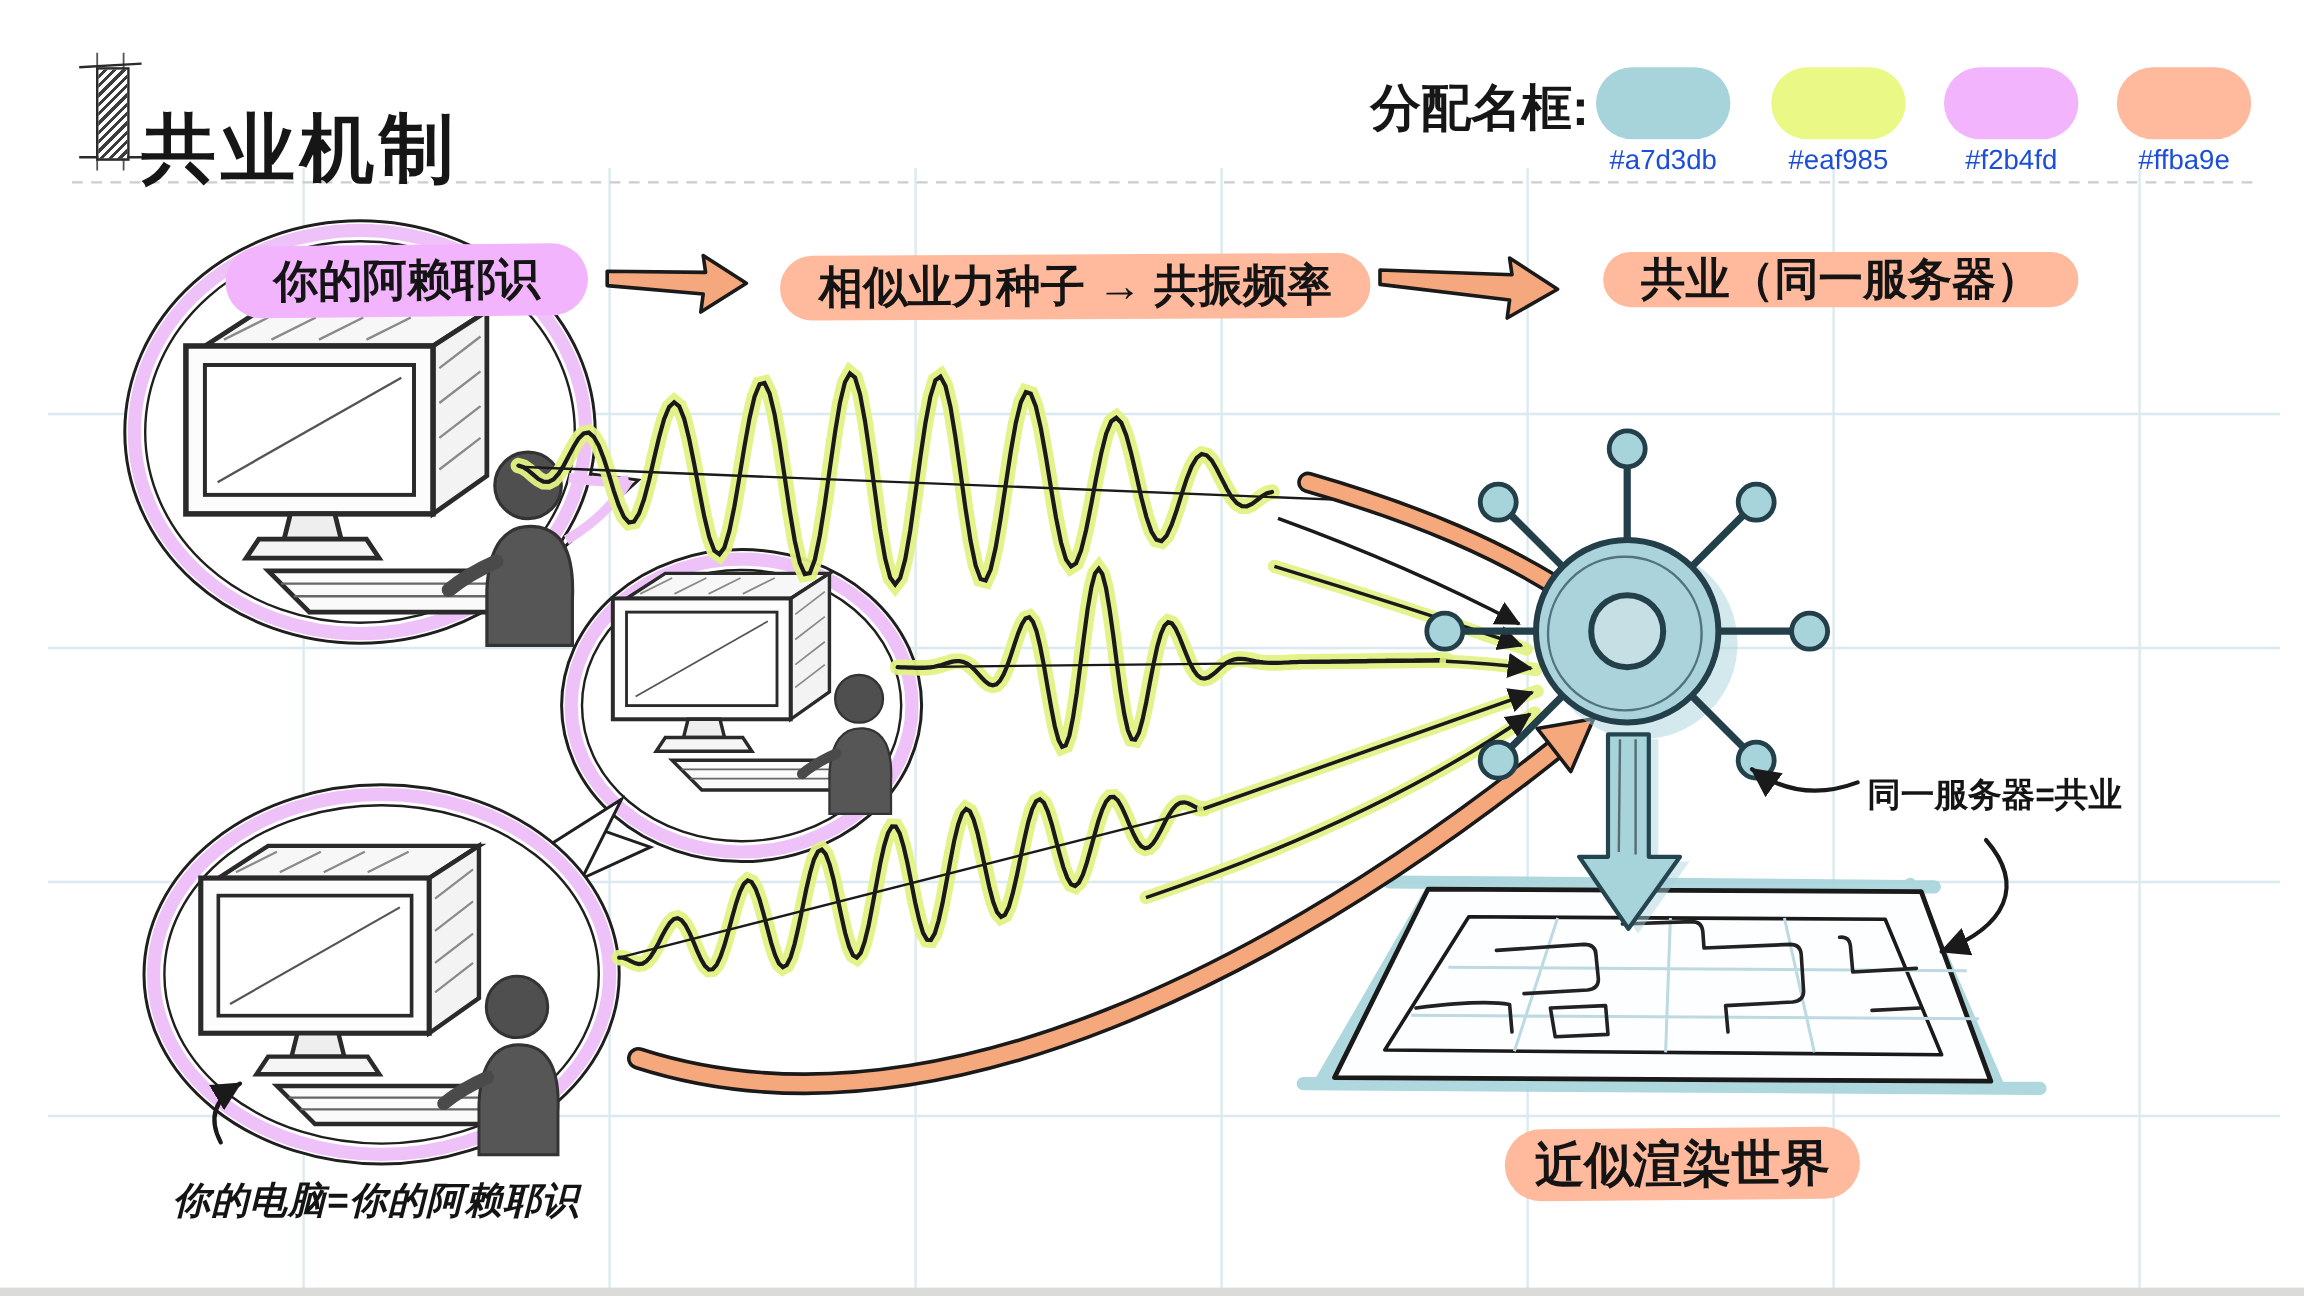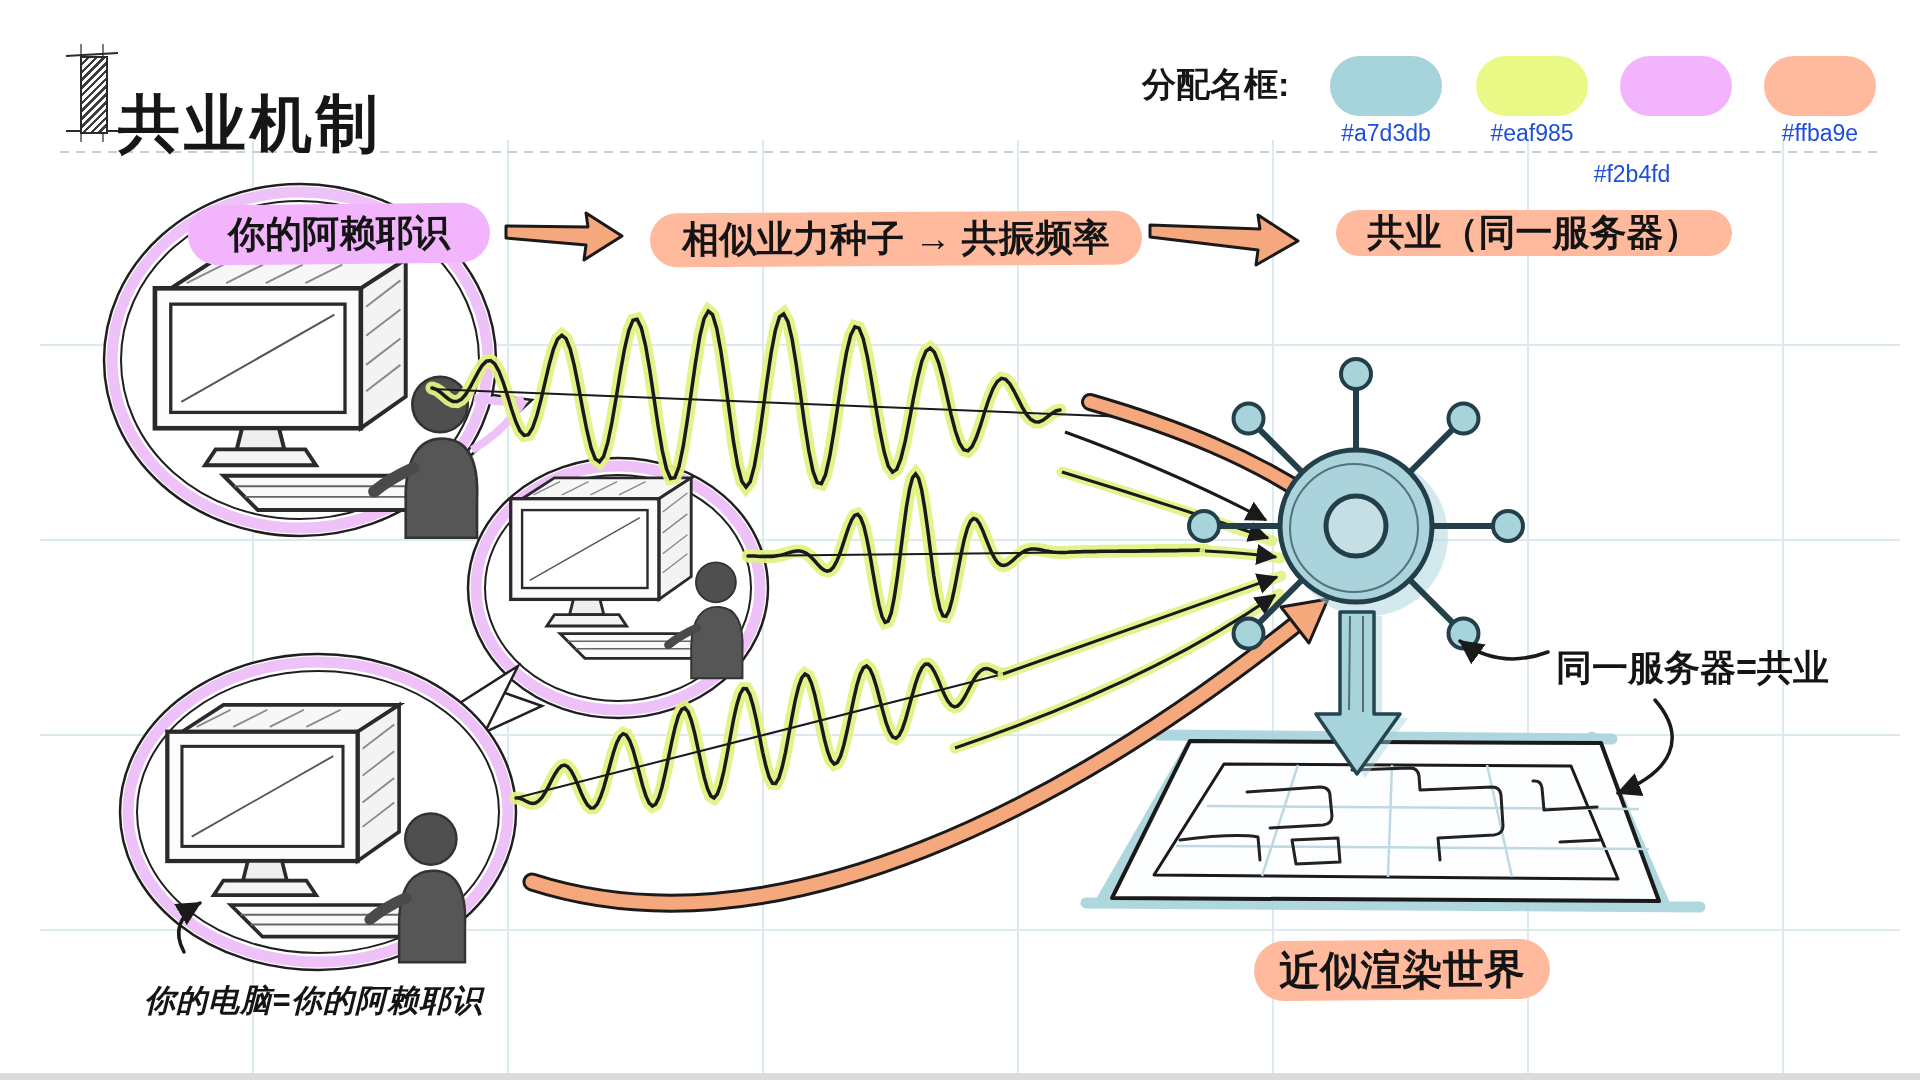--- a/index.html
+++ b/index.html
@@ -12,43 +12,43 @@
     position:absolute;left:118px;top:40px;z-index:2;
     font-size:62px;font-weight:900;letter-spacing:4px;color:#161616;
   }
   .hatch-bar{
     position:absolute;left:80px;top:56px;width:24px;height:74px;z-index:2;
     border:2.5px solid #2b2b2b;
     background:repeating-linear-gradient(135deg,#ffffff 0 3px,#3c3c3c 3px 5.5px);
   }
   .legend-label{
     position:absolute;left:1142px;top:62px;z-index:2;
-    font-size:34px;font-weight:700;color:#161616;
+    font-size:42px;font-weight:700;color:#161616;
   }
   .swatch{position:absolute;top:56px;width:112px;height:60px;border-radius:30px;z-index:2;}
   .sw-blue{left:1330px;background:#a7d3db;}
   .sw-green{left:1476px;background:#eaf985;}
   .sw-purple{left:1620px;background:#f2b4fd;}
   .sw-orange{left:1764px;background:#ffba9e;}
   .hex{position:absolute;top:120px;width:112px;z-index:2;text-align:center;
     font-size:23px;font-weight:500;color:#1d4ed8;}
-  .hx-blue{left:1330px;} .hx-green{left:1476px;} .hx-purple{left:1576px;margin-top:41px;} .hx-orange{left:1764px;}
+  .hx-blue{left:1330px;} .hx-green{left:1476px;} .hx-purple{left:1620px;} .hx-orange{left:1764px;}
   .pill{
     position:absolute;z-index:2;display:flex;align-items:center;justify-content:center;
     font-weight:800;color:#141414;border-radius:31px;white-space:nowrap;
   }
   .pill-purple{background:#f2b4fd;}
   .pill-orange{background:#ffba9e;}
   .p-your{left:188px;top:204px;width:302px;height:60px;font-size:37px;transform:rotate(-0.6deg);}
   .p-other{left:192px;top:602px;width:286px;height:58px;font-size:36px;}
   .p-step{left:650px;top:212px;width:492px;height:54px;font-size:37px;transform:rotate(-0.3deg);}
   .p-result{left:1336px;top:210px;width:396px;height:46px;font-size:37px;}
   .p-render{left:1254px;top:940px;width:296px;height:60px;font-size:41px;transform:rotate(-0.5deg);}
   .note{position:absolute;z-index:2;font-weight:800;color:#141414;white-space:nowrap;}
-  .n-server{left:1556px;top:644px;font-size:36px;text-align:center;}
+  .n-server{left:1556px;top:644px;font-size:28px;text-align:center;}
   .n-computer{left:144px;top:980px;font-size:31px;letter-spacing:1px;font-style:italic;}
   .bottom-strip{position:absolute;left:0;bottom:0;width:100%;height:7px;background:#dbdbd9;z-index:3;}
 </style>
 </head>
 <body>
 
 <div class="stage">
 
   <svg class="scene" width="1920" height="1080" viewBox="0 0 1920 1080">
     <defs>

